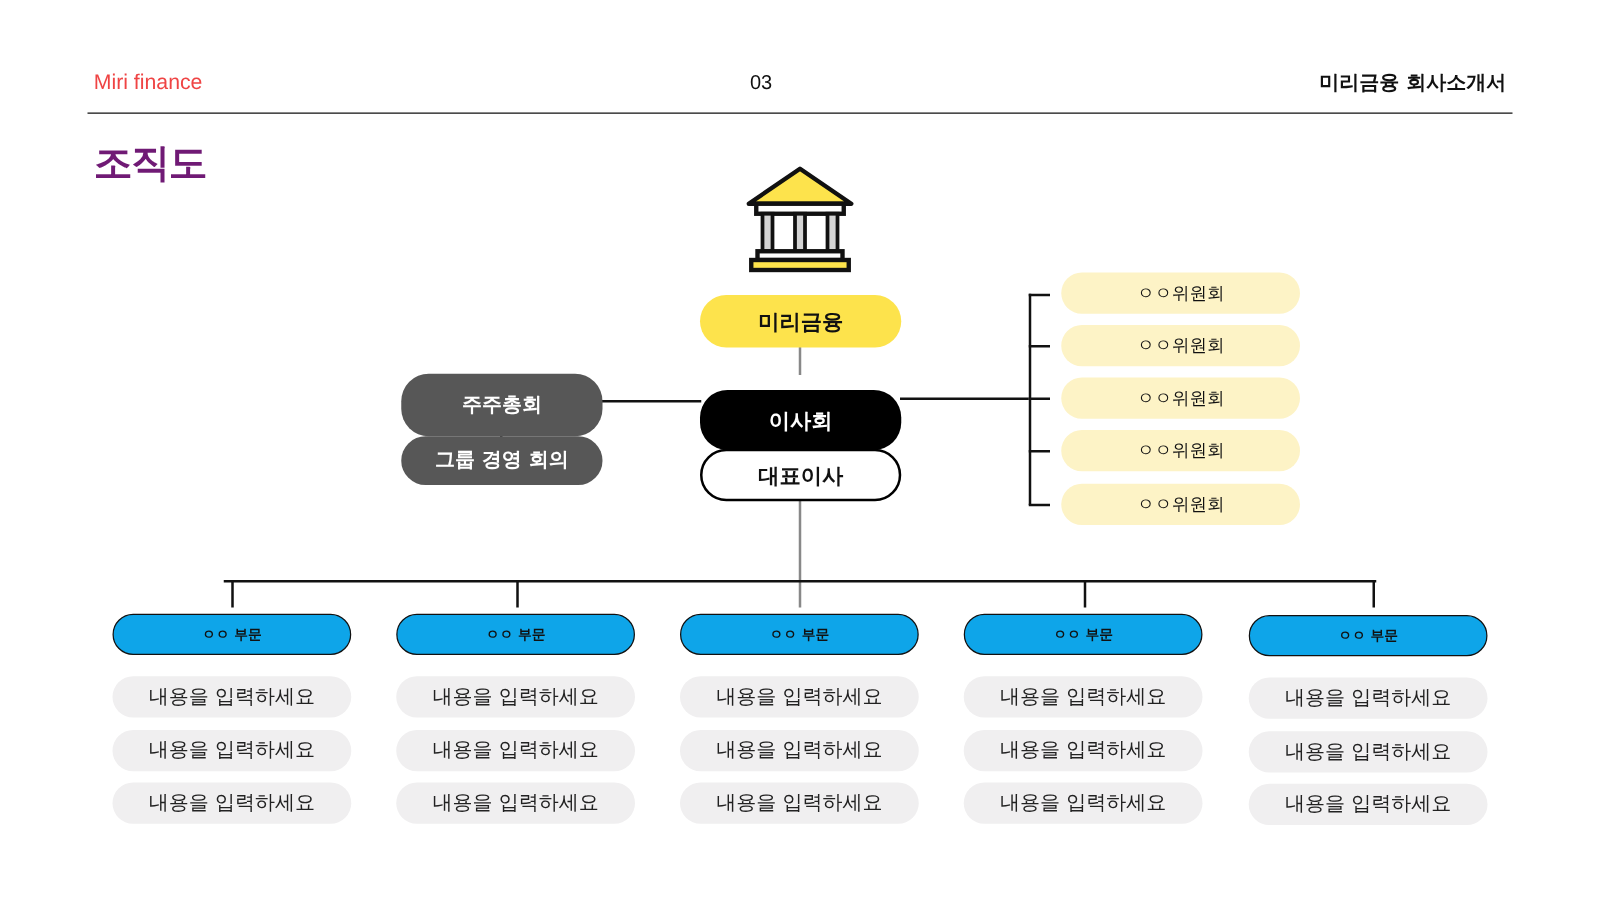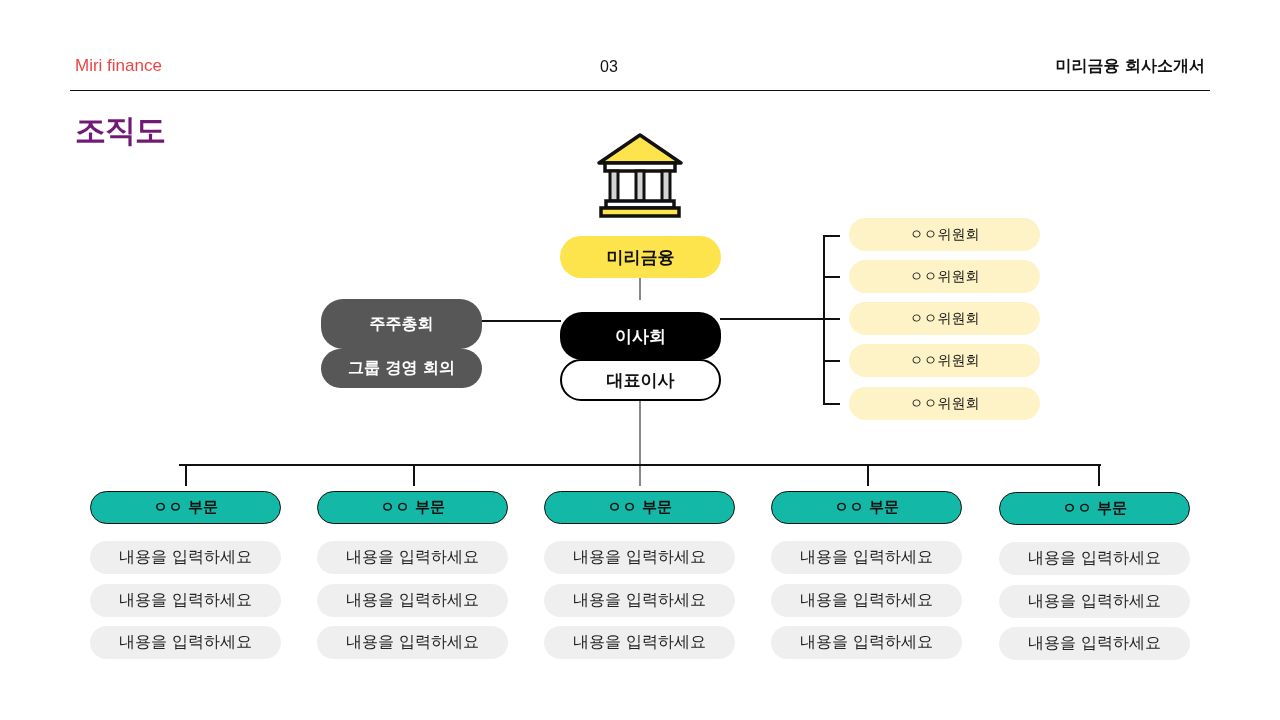--- a/index.html
+++ b/index.html
@@ -19,21 +19,21 @@
   .line { background: #111; position: absolute; }
   .line.gray { background: #888; }
 
   
   .pill { position: absolute; border-radius: 22px; display: flex; align-items: center; justify-content: center; font-weight: bold; }
   .pill.yellow { background: #fde34c; color: #111; font-size: 17px; }
   .pill.black { background: #000; color: #fff; font-size: 17px; }
   .pill.outline { background: #fff; border: 2.5px solid #000; color: #111; font-size: 17px; }
   .pill.dark { background: #575757; color: #fff; font-size: 16px; }
   .pill.cream { background: #fdf3c6; color: #111; font-weight: normal; font-size: 14px; border-radius: 17px; }
-  .pill.dept { background: #14b8a6; border: 1.5px solid #111; font-size: 15px; border-radius: 17px; }
+  .pill.dept { background: #0ea5e9; border: 1.5px solid #111; font-size: 11px; border-radius: 17px; }
   .pill.item { background: #f0eff0; color: #222; font-weight: normal; font-size: 16px; border-radius: 17px; }
 
   .bank-icon { position: absolute; left: 596px; top: 132px; width: 88px; height: 88px; }
 </style>
 </head>
 <body>
 
 <div class="abs hdr-left">Miri finance</div>
 <div class="abs hdr-center">03</div>
 <div class="abs hdr-right">미리금융 회사소개서</div>

